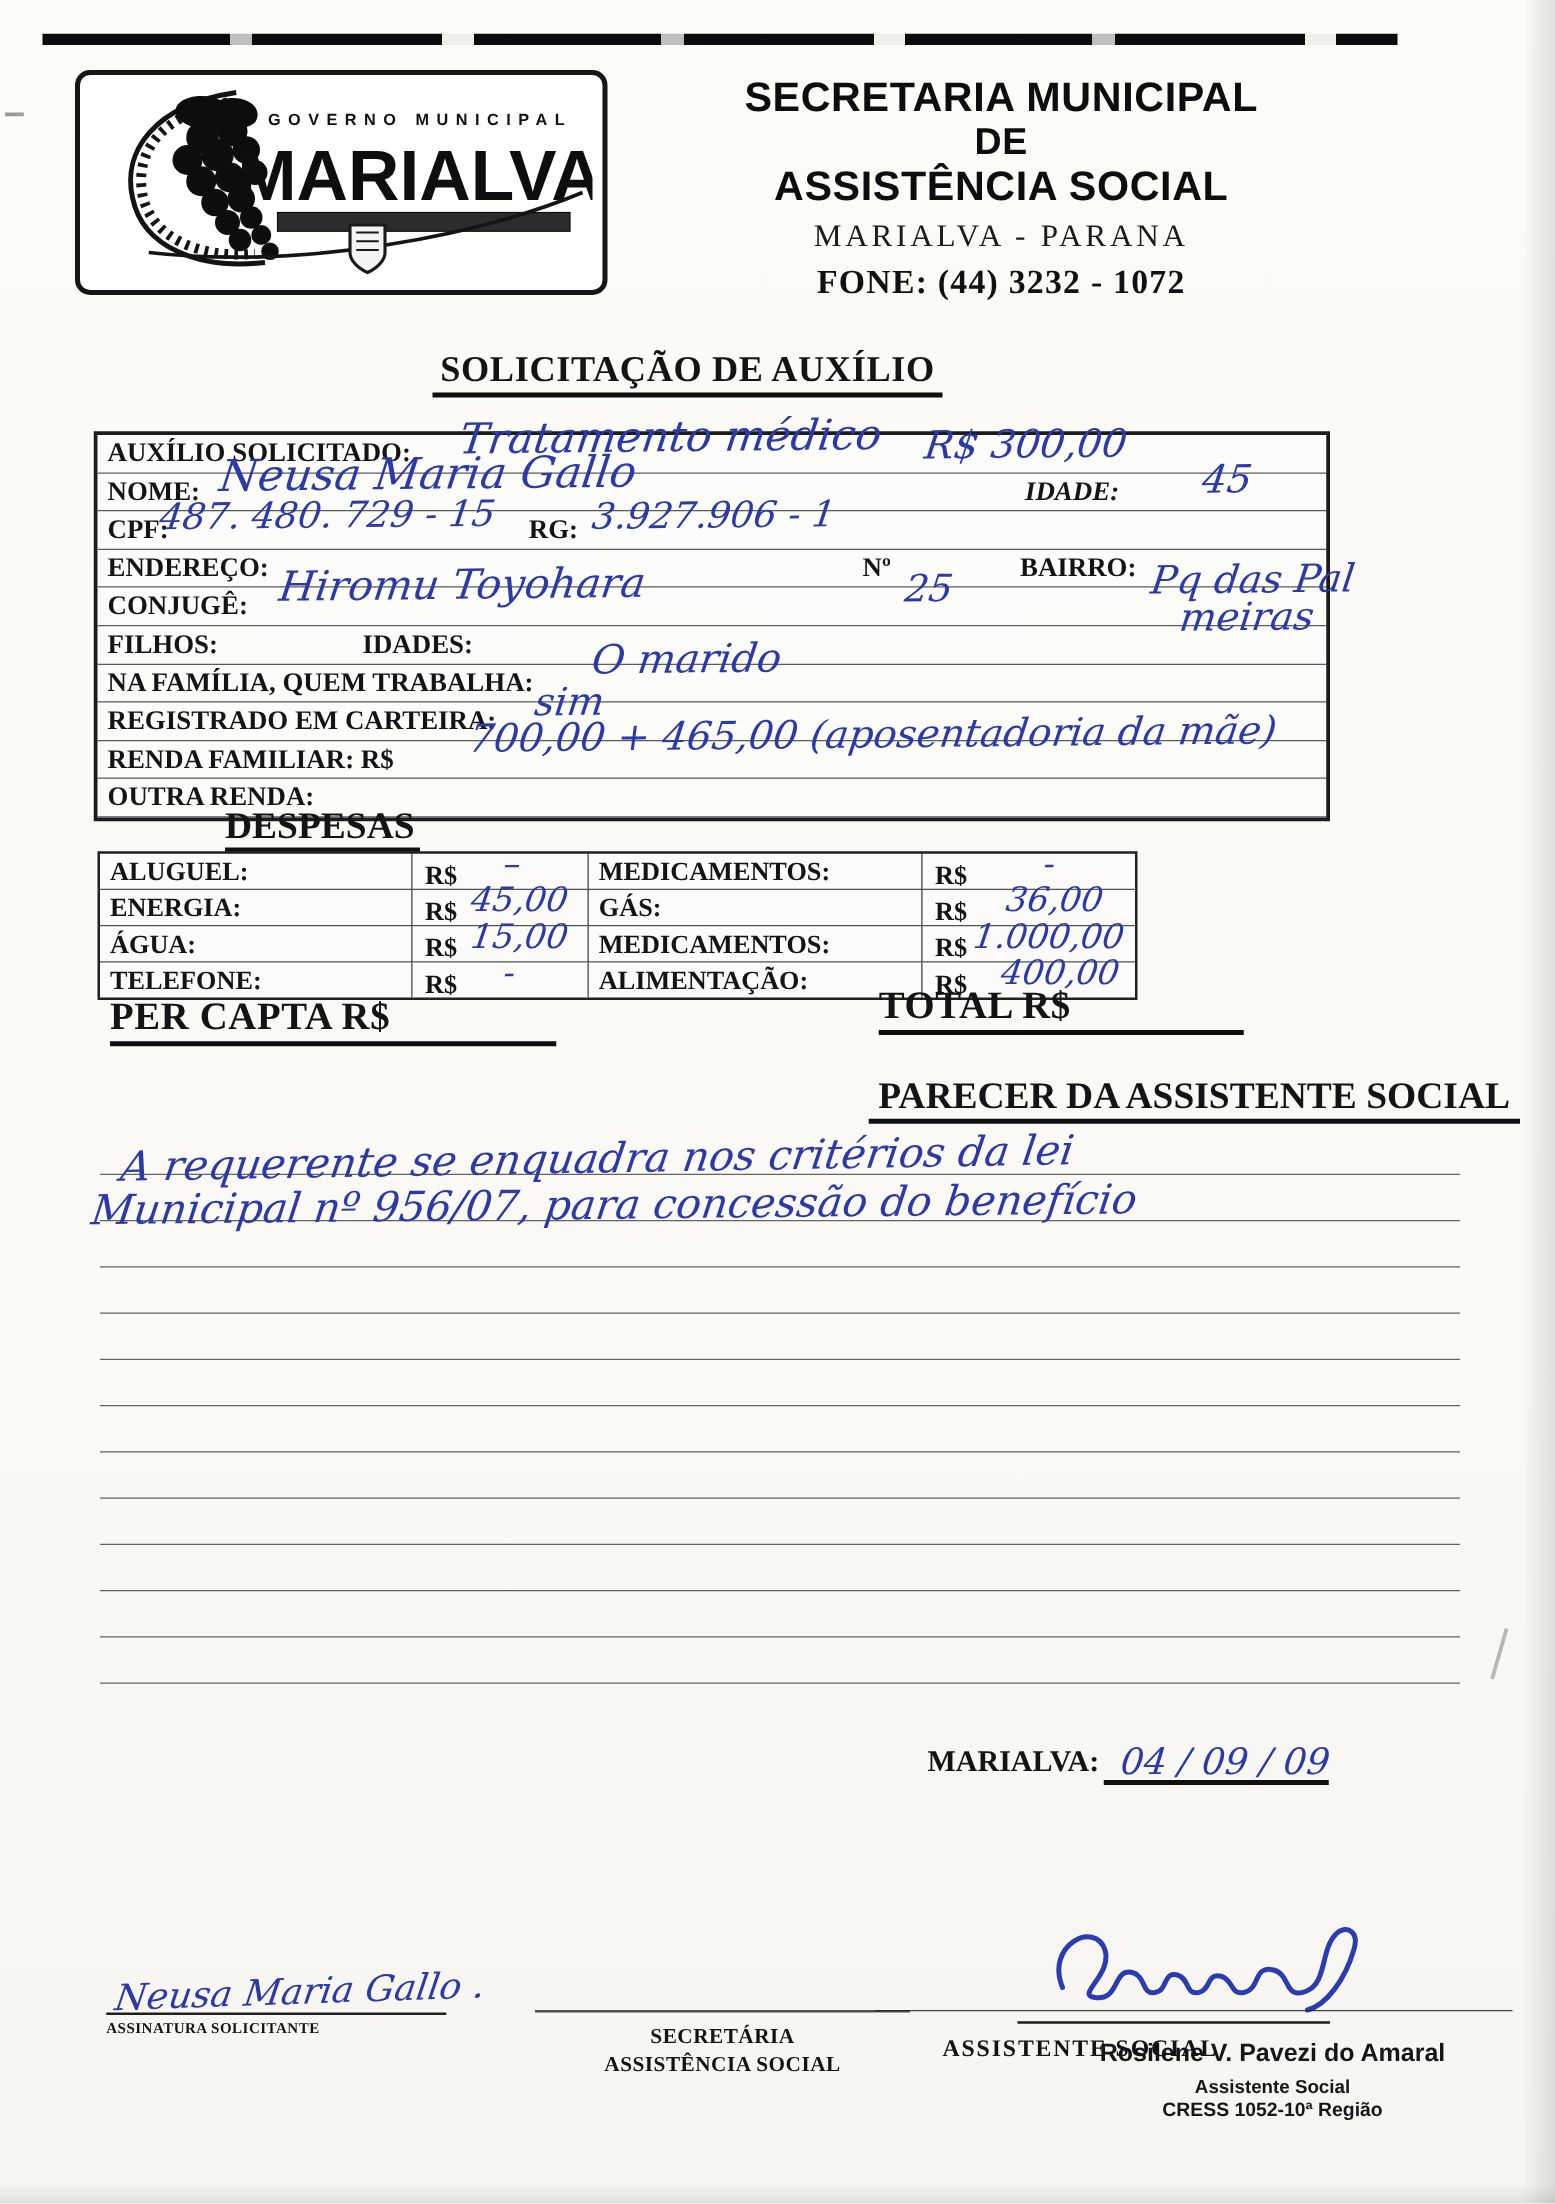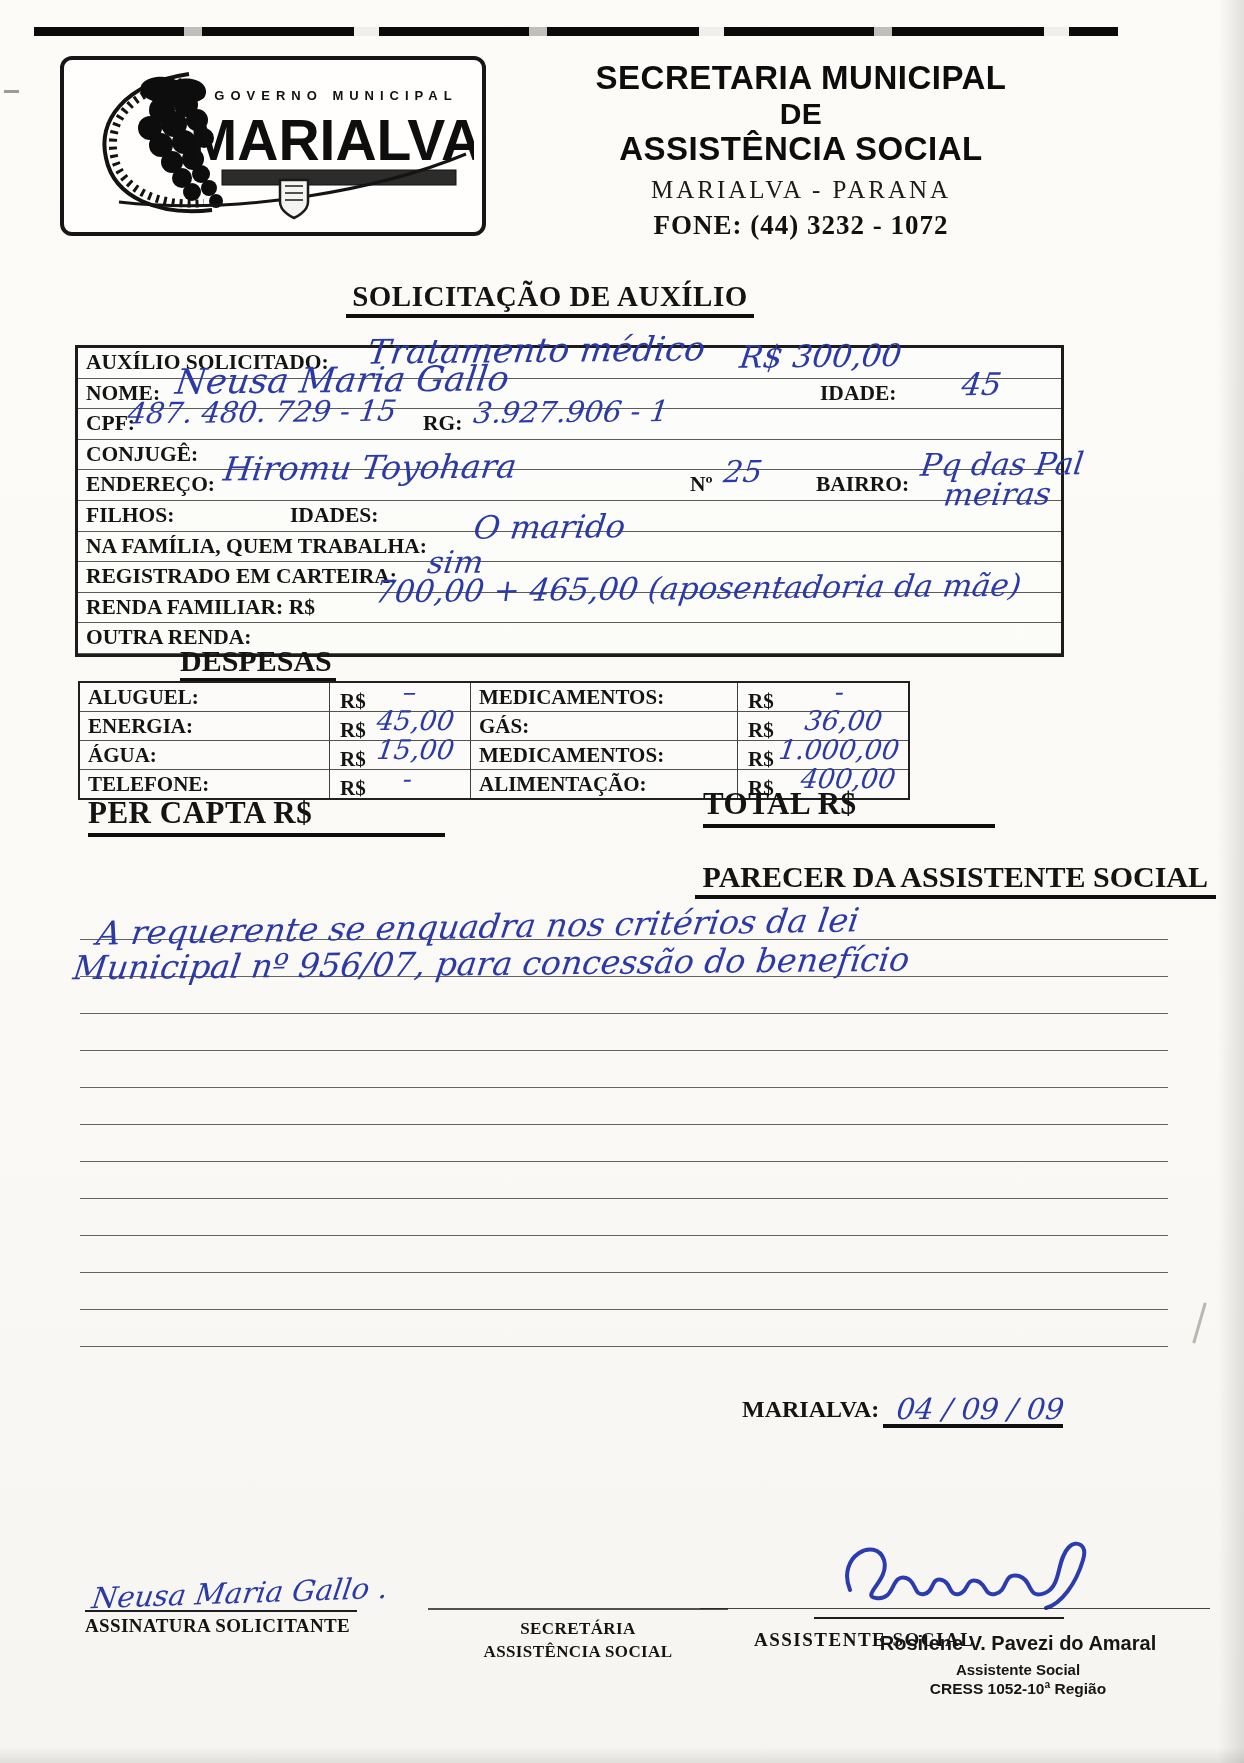--- a/index.html
+++ b/index.html
@@ -70,21 +70,21 @@
 
   
   .date-line { position:absolute; left:742px; top:1390px; white-space:nowrap; }
   .date-line .plabel { font-size:24px; padding:0; }
   .date-underline { display:inline-block; width:180px; border-bottom:4px solid #101010; margin-left:4px; vertical-align:baseline; }
   .date-underline .hw { font-size:29px; transform:skewX(-6deg) translateY(2px); margin-left:14px; }
 
   .sig-left { position:absolute; left:85px; top:1576px; width:300px; }
   .sig-left .hw { font-size:29px; transform:skewX(-10deg) rotate(-2deg); margin-left:8px; }
   .sig-line { border-top:2.5px solid #1f1f1f; width:272px; margin-top:0px; }
-  .sig-label { font-weight:700; font-size:19px; letter-spacing:.4px; margin-top:3px; }
+  .sig-label { font-weight:700; font-size:12px; letter-spacing:.4px; margin-top:3px; }
 
   .sig-center { position:absolute; left:428px; top:1608px; width:300px; text-align:center; }
   .sig-center .cline { border-top:2px solid rgba(40,40,40,.8); width:100%; margin-bottom:8px; }
   .sig-center .sig-label { font-size:17px; line-height:1.35; margin-top:0; }
 
   .sig-right { position:absolute; left:752px; top:1536px; width:480px; }
   .sig-right .long-line { position:absolute; top:72px; left:-52px; width:510px; border-top:1.8px solid rgba(35,35,35,.85); }
   .sig-right .under-line { position:absolute; top:81px; left:62px; width:250px; border-top:2.5px solid #1d1d1d; }
   .sig-right .sig-label { position:absolute; top:90px; left:2px; font-size:19px; letter-spacing:1.5px; }
   .sig-right .scribble { position:absolute; left:66px; top:-4px; }
@@ -148,33 +148,33 @@
   <div class="doc-title">
     <span>SOLICITAÇÃO DE AUXÍLIO</span>
   </div>
 
   <div class="form-box">
     <div class="frow">
       <span class="plabel">AUXÍLIO SOLICITADO:</span>
     </div>
     <div class="frow">
       <span class="plabel">NOME:</span>
-      <span class="plabel plabel-abs" style="left:742px;">IDADE:</span>
+      <span class="plabel plabel-abs" style="left:742px;font-style:italic;">IDADE:</span>
     </div>
     <div class="frow">
       <span class="plabel">CPF:</span>
       <span class="plabel plabel-abs" style="left:345px;text-align:right;">RG:</span>
-    </div>
-    <div class="frow">
-      <span class="plabel">CONJUGÊ:</span>
     </div>
     <div class="frow">
       <span class="plabel">ENDEREÇO:</span>
       <span class="plabel plabel-abs" style="left:612px;">Nº</span>
       <span class="plabel plabel-abs" style="left:738px;">BAIRRO:</span>
+    </div>
+    <div class="frow">
+      <span class="plabel">CONJUGÊ:</span>
     </div>
     <div class="frow">
       <span class="plabel">FILHOS:</span>
       <span class="plabel plabel-abs" style="left:212px;">IDADES:</span>
     </div>
     <div class="frow">
       <span class="plabel">NA FAMÍLIA, QUEM TRABALHA:</span>
     </div>
     <div class="frow">
       <span class="plabel">REGISTRADO EM CARTEIRA:</span>

